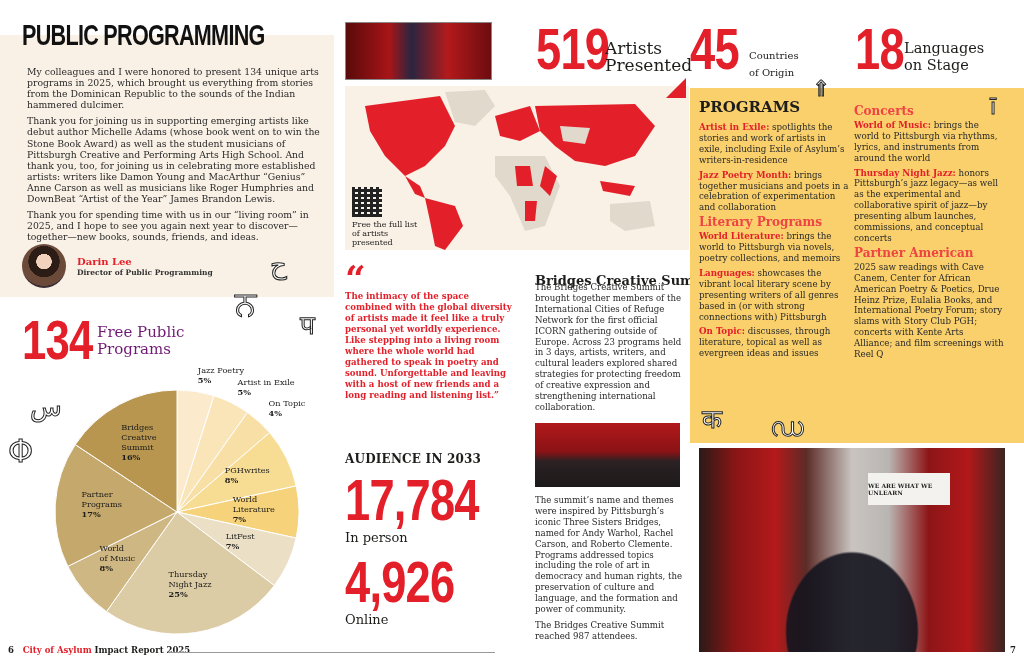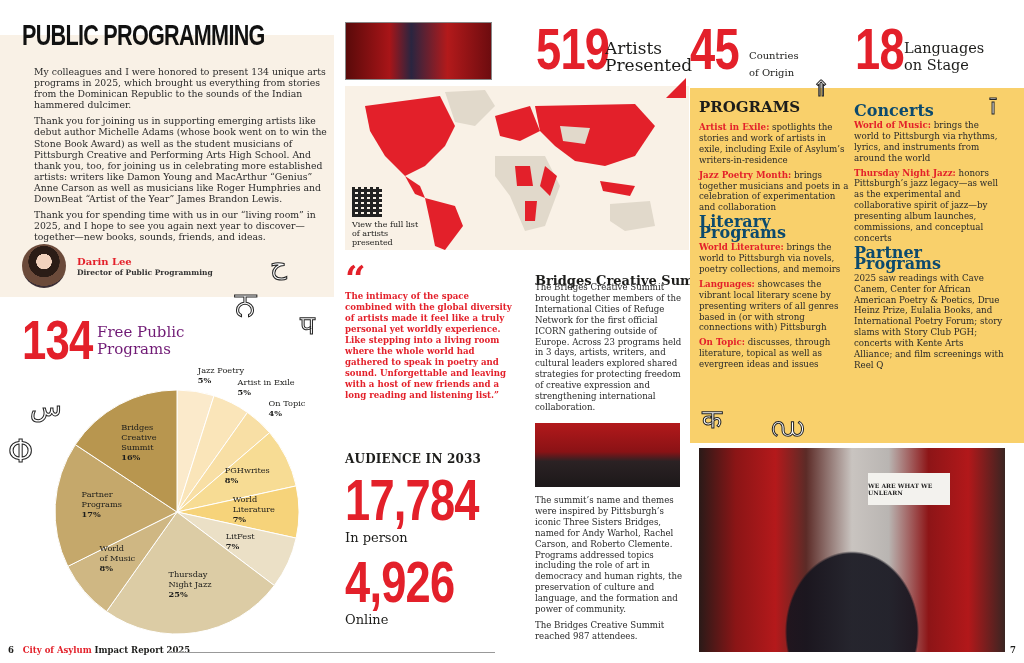--- a/index.html
+++ b/index.html
@@ -4,21 +4,21 @@
 <style>
   html,body{margin:0;padding:0;}
   body{width:1024px;height:663px;overflow:hidden;background:#ffffff;position:relative;font-family:"DejaVu Serif",serif;color:#1d1d1b;}
   .abs{position:absolute;}
   .red{color:#e3202a;}
   .big-num{font-family:"Liberation Sans",sans-serif;font-weight:700;color:#e3202a;transform:scaleX(0.78);transform-origin:left top;letter-spacing:-1px;line-height:1;}
   
   #intro-panel{left:0;top:35px;width:334px;height:262px;background:#f9f1e6;}
   #page-title{left:22px;top:20px;font-family:"Liberation Sans",sans-serif;font-weight:700;font-size:30px;letter-spacing:-1px;transform:scaleX(0.72);transform-origin:left top;color:#111;line-height:1;}
   .intro-text{left:22px;width:305px;font-size:9.3px;line-height:11.1px;color:#2a2a2a;}
-  .intro-text p{margin:0 0 5px 12px;}
+  .intro-text p{margin:0 0 5px 5px;}
   #avatar{left:22px;top:244px;width:44px;height:44px;border-radius:50%;background:radial-gradient(circle at 50% 40%,#f2d2bd 0 22%,#2b1c16 23% 45%,#6b4a3a 46% 70%,#3a2e35 71%);}
   #signer-name{left:77px;top:256px;font-size:10px;color:#e3202a;font-weight:bold;}
   #signer-title{left:77px;top:268px;font-size:7.5px;color:#333;font-weight:bold;}
   
   #stat-134{left:22px;top:312px;font-size:56px;}
   #stat-134-label{left:97px;top:324px;font-size:15px;line-height:17px;color:#701a75;}
   #pie-svg{left:0;top:360px;width:340px;height:280px;}
   
   #footer-left{left:8px;top:645px;font-size:8.5px;font-weight:bold;}
   #footer-line-left{left:168px;top:652px;width:310px;height:1px;background:#999;}
@@ -46,21 +46,21 @@
   #summit-photo{left:535px;top:423px;width:145px;height:64px;background:linear-gradient(180deg,#b2191b 0%,#8a1215 45%,#2b2224 60%,#1c1819 100%);}
   
   #stat-45{left:690px;top:20px;font-size:58px;}
   #stat-45-label{left:749px;top:47px;font-size:10px;line-height:17px;}
   #stat-18{left:855px;top:20px;font-size:58px;}
   #stat-18-label{left:904px;top:40px;font-size:14.5px;line-height:17px;}
   #programs-panel{left:690px;top:88px;width:334px;height:355px;background:#f9d06b;}
   #programs-title{left:699px;top:98px;font-size:15px;font-weight:bold;}
   .prog-col{font-size:8.7px;line-height:10.9px;color:#2a2a2a;}
   .prog-col p{margin:0 0 4px 0;}
-  .prog-col h3{margin:2px 0 3px 0;font-size:16px;font-weight:bold;color:#0c4a6e;}
+  .prog-col h3{margin:2px 0 3px 0;font-size:12px;font-weight:bold;color:#ef4444;}
   .prog-col .k{color:#e3202a;font-weight:bold;}
   #prog-col-left{left:699px;top:122px;width:150px;}
   #prog-col-right{left:854px;top:104px;width:150px;}
   #stage-photo{left:699px;top:448px;width:306px;height:204px;background:
     radial-gradient(ellipse at 50% 90%,rgba(20,20,30,0.9) 0 30%,transparent 31%),
     linear-gradient(90deg,#2a1a18 0%,#8b1516 12%,#b4191b 25%,#5c2b27 35%,#c9c4c0 50%,#b9b5b2 62%,#8d1517 75%,#b2181a 88%,#3a2522 100%);}
   #banner{left:868px;top:473px;width:82px;height:32px;background:#f3f2ee;font-size:6px;color:#222;display:flex;align-items:center;justify-content:center;font-weight:bold;}
   .doodle{font-size:26px;color:#fff;-webkit-text-stroke:1px #222;font-family:"DejaVu Sans",sans-serif;}
 </style>
 </head>
@@ -126,21 +126,21 @@
     <path d="M150 30 L185 20 L195 45 L175 55 L155 50 Z" fill="#e3202a"></path>
     <path d="M150 70 L200 70 L215 100 L200 140 L180 145 L165 110 L150 90 Z" fill="#e1d9cb"></path>
     <path d="M170 80 L185 80 L188 100 L172 100 Z M200 80 L212 90 L205 110 L195 100 Z M180 115 L192 115 L190 135 L180 135 Z" fill="#e3202a"></path>
     <path d="M190 20 L290 18 L310 40 L290 70 L260 80 L230 75 L210 60 L195 45 Z" fill="#e3202a"></path>
     <path d="M215 40 L245 42 L240 58 L218 55 Z" fill="#e1d9cb"></path>
     <path d="M255 95 L290 100 L285 110 L258 105 Z" fill="#e3202a"></path>
     <path d="M265 118 L305 115 L310 140 L280 145 L265 135 Z" fill="#e1d9cb"></path>
   </svg>
 </div>
 <div class="abs" id="qr"></div>
-<div class="abs" id="qr-text">View the full list of artists presented</div>
+<div class="abs" id="qr-text">Free the full list of artists presented</div>
 
 <div class="abs big-num" id="stat-519">519</div>
 <div class="abs" id="stat-519-label">
   <div>Artists</div>
   <div>Presented</div>
 </div>
 <svg class="abs" style="left:666px;top:78px;" width="22" height="22">
     <polygon points="0,20 20,0 20,20" fill="#e3202a"></polygon>
   </svg>
 
@@ -185,21 +185,21 @@
   <p><span class="k">Jazz Poetry Month:</span><span> brings together musicians and poets in a celebration of experimentation and collaboration</span></p>
   <h3>Literary Programs</h3>
   <p><span class="k">World Literature:</span><span> brings the world to Pittsburgh via novels, poetry collections, and memoirs</span></p>
   <p><span class="k">Languages:</span><span> showcases the vibrant local literary scene by presenting writers of all genres based in (or with strong connections with) Pittsburgh</span></p>
   <p><span class="k">On Topic:</span><span> discusses, through literature, topical as well as evergreen ideas and issues</span></p>
 </div>
 <div class="abs prog-col" id="prog-col-right">
   <h3>Concerts</h3>
   <p><span class="k">World of Music:</span><span> brings the world to Pittsburgh via rhythms, lyrics, and instruments from around the world</span></p>
   <p><span class="k">Thursday Night Jazz:</span><span> honors Pittsburgh’s jazz legacy—as well as the experimental and collaborative spirit of jazz—by presenting album launches, commissions, and conceptual concerts</span></p>
-  <h3>Partner Programs</h3>
+  <h3>Partner American</h3>
   <p>2025 saw readings with Cave Canem, Center for African American Poetry &amp; Poetics, Drue Heinz Prize, Eulalia Books, and International Poetry Forum; story slams with Story Club PGH; concerts with Kente Arts Alliance; and film screenings with Reel Q</p>
 </div>
 
 <div class="abs" id="stage-photo"></div>
 <div class="abs" id="banner">WE ARE WHAT WE UNLEARN</div>
 
 <div class="abs" id="footer-left">
   <span>6</span>&nbsp;&nbsp;
   <span class="red">City of Asylum</span><span> Impact Report 2025</span>
 </div>

